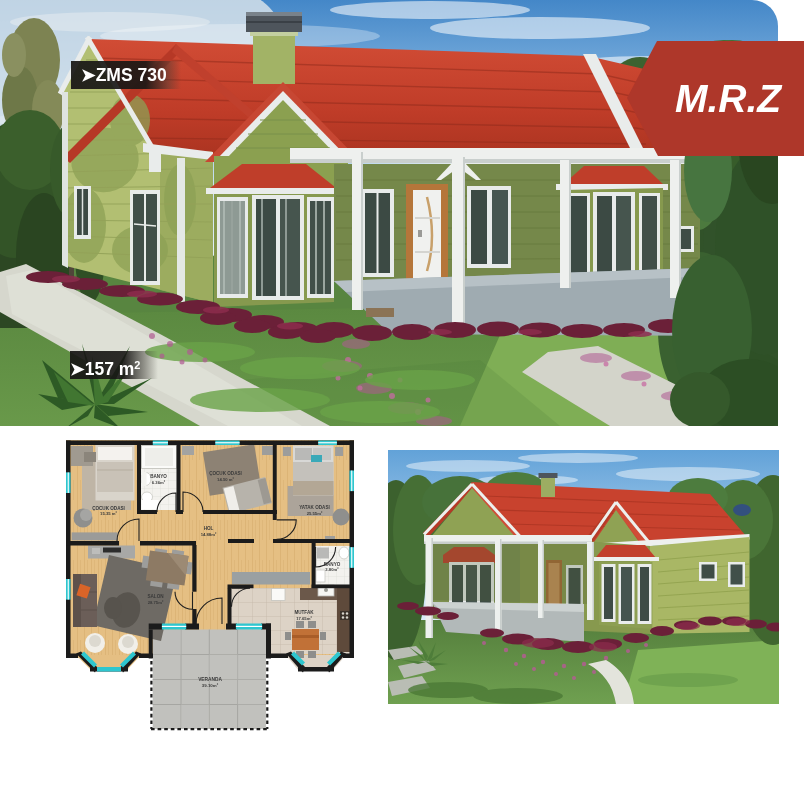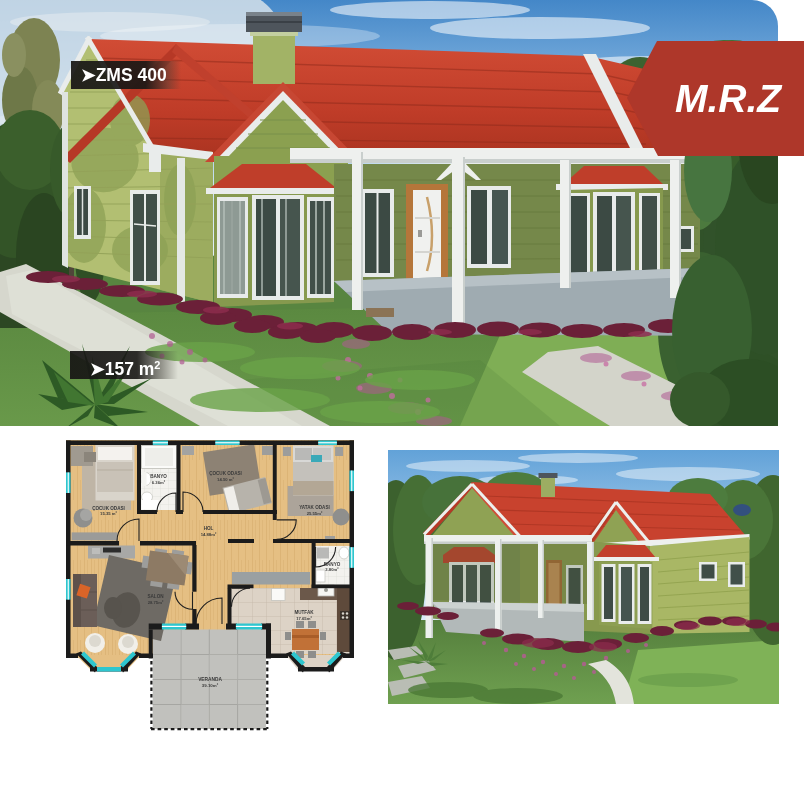--- a/index.html
+++ b/index.html
@@ -368,23 +368,23 @@
  <path d="M95,404 L66,428 L88,416 Z"></path>
 </g>
 <g fill="#417631">
  <path d="M95,406 L54,372 L68,402 Z"></path>
  <path d="M95,406 L92,356 L104,400 Z"></path>
  <path d="M95,406 L132,364 L108,402 Z"></path>
 </g>
 </svg>
 </div>
 
-<div class="abs" style="left:71px;top:61px;width:100px;height:28px;background:linear-gradient(to right,rgba(24,23,21,0.93) 0%,rgba(24,23,21,0.9) 68%,rgba(60,58,52,0.45) 88%,rgba(90,88,80,0) 100%);color:#fff;font-weight:bold;font-size:17.5px;line-height:28px;white-space:nowrap;padding-left:10px;">➤ZMS 400</div>
-
-<div class="abs" style="left:70px;top:351px;width:88px;height:28px;background:linear-gradient(to right,rgba(24,23,21,0.93) 0%,rgba(24,23,21,0.9) 62%,rgba(60,58,52,0.45) 85%,rgba(90,88,80,0) 100%);color:#fff;font-weight:bold;font-size:17.5px;line-height:28px;white-space:nowrap;padding-left:20px;">➤157 m<span style="font-size:11px;vertical-align:6px;">2</span></div>
+<div class="abs" style="left:71px;top:61px;width:100px;height:28px;background:linear-gradient(to right,rgba(24,23,21,0.93) 0%,rgba(24,23,21,0.9) 68%,rgba(60,58,52,0.45) 88%,rgba(90,88,80,0) 100%);color:#fff;font-weight:bold;font-size:17.5px;line-height:28px;white-space:nowrap;padding-left:10px;">➤ZMS 730</div>
+
+<div class="abs" style="left:70px;top:351px;width:88px;height:28px;background:linear-gradient(to right,rgba(24,23,21,0.93) 0%,rgba(24,23,21,0.9) 62%,rgba(60,58,52,0.45) 85%,rgba(90,88,80,0) 100%);color:#fff;font-weight:bold;font-size:17.5px;line-height:28px;white-space:nowrap;padding-left:0;">➤157 m<span style="font-size:11px;vertical-align:6px;">2</span></div>
 
 <div class="abs" style="left:620px;top:35px;width:184px;height:124px;font-style:italic;">
 <svg width="184" height="124" viewBox="0 0 184 124">
 <polygon points="37,6 184,6 184,121 38,121 7,63" fill="#ae372a"></polygon>
 <text x="108" y="77" text-anchor="middle" font-family="Liberation Sans, sans-serif" font-size="39" font-weight="bold" fill="#ffffff">M.R.Z</text>
 </svg>
 </div>
 
 <div class="abs" style="left:60px;top:435px;width:300px;height:300px;">
 <svg width="300" height="300" viewBox="60 435 300 300" font-family="Liberation Sans, sans-serif">

